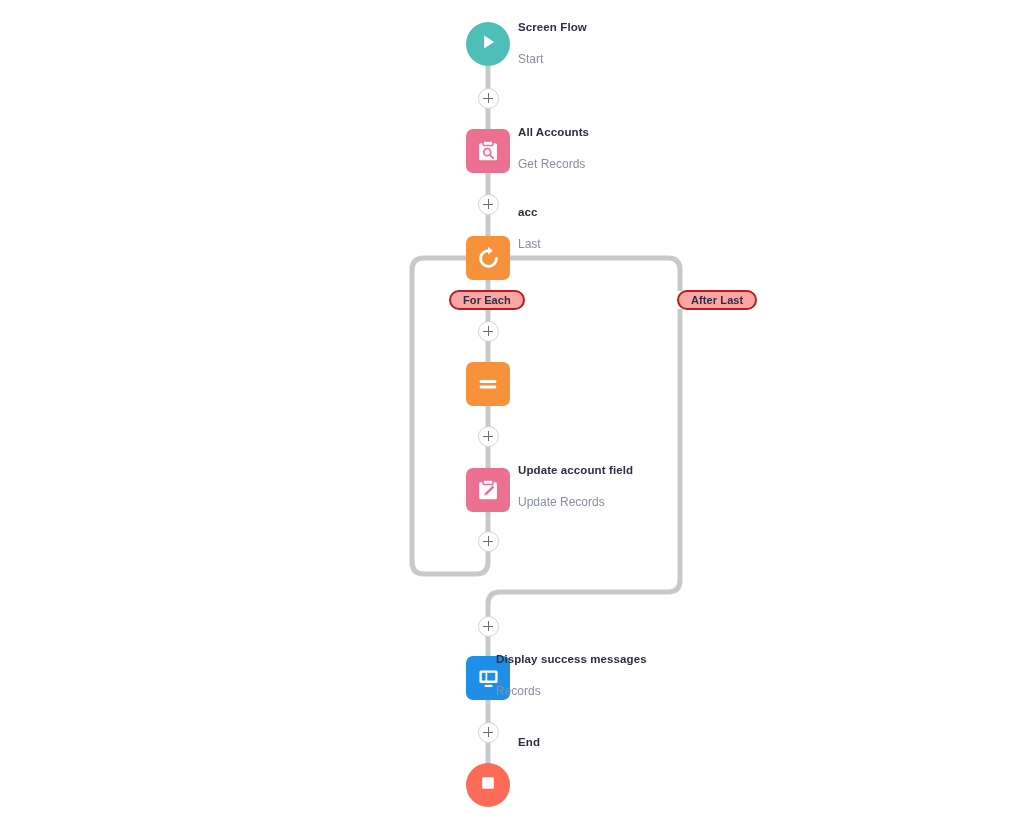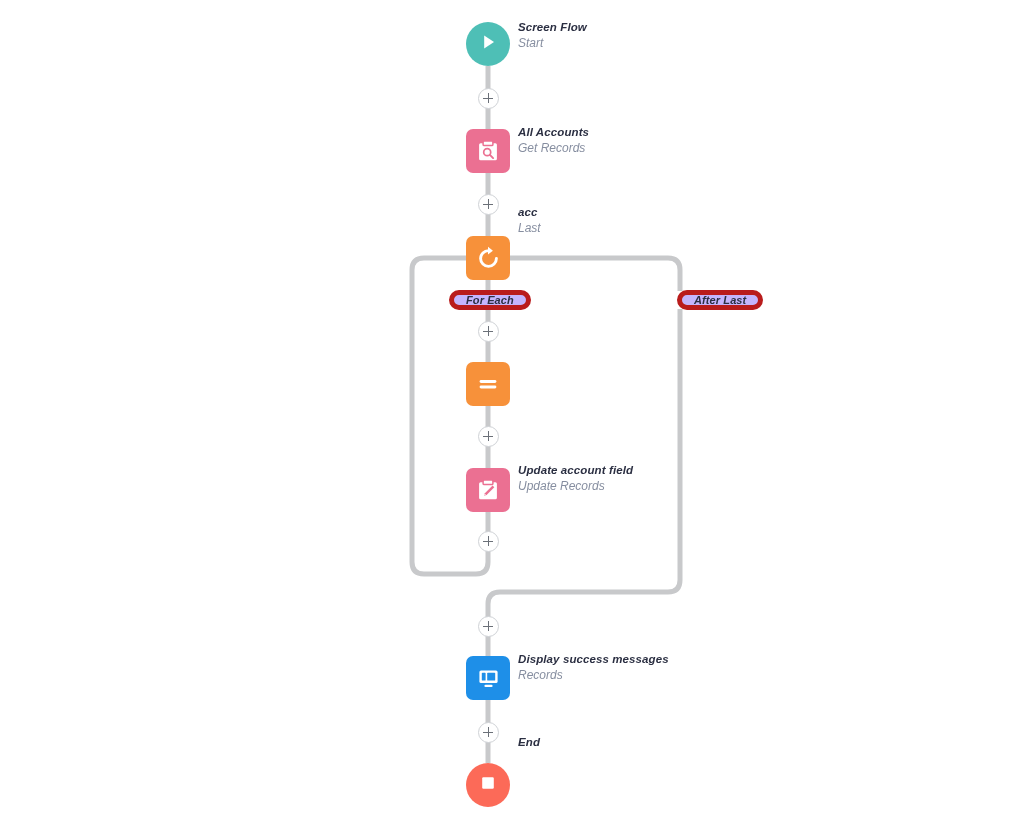--- a/index.html
+++ b/index.html
@@ -14,21 +14,20 @@
     height: 826px;
     font-family: "Liberation Sans", sans-serif;
     overflow: hidden;
   }
 
   #flow-canvas {
     position: relative;
     width: 1024px;
     height: 826px;
     background: #ffffff;
-    font-style: italic;
   }
 
   
   #connector-layer {
     position: absolute;
     left: 0;
     top: 0;
     width: 1024px;
     height: 826px;
     z-index: 1;
@@ -80,21 +79,21 @@
     font-size: 11.5px;
     font-weight: bold;
     color: #2b2f42;
     letter-spacing: 0.1px;
   }
   .node-subtitle {
     display: block;
     font-size: 12px;
     font-weight: normal;
     color: #868ea0;
-    margin-top: 1px;
+    margin-top: 17px;
   }
 
   
   .plus-btn {
     position: absolute;
     width: 21px;
     height: 21px;
     border-radius: 50%;
     background: #ffffff;
     border: 1.3px solid #cfd2d6;
@@ -118,22 +117,22 @@
     left: 9.1px;
     height: 10.4px;
     width: 1.4px;
   }
 
   
   .branch-pill {
     position: absolute;
     height: 20px;
     border-radius: 10px;
-    background: #c4b5fd;
-    border: 5px solid #b91c1c;
+    background: #fca5a5;
+    border: 2px solid #b91c1c;
     display: flex;
     align-items: center;
     justify-content: center;
     padding: 0 12px;
     font-size: 11px;
     font-weight: bold;
     color: #2b2f42;
     white-space: nowrap;
     cursor: pointer;
     z-index: 3;
@@ -259,21 +258,21 @@
     <div class="tile" style="left:466px; top:656px; background:#1e8fe8;">
       <span>
         <svg width="27" height="27" viewBox="0 0 27 27" aria-hidden="true">
           <rect x="4.4" y="5.4" width="18.2" height="12.6" rx="1.6" fill="#ffffff"></rect>
           <rect x="6.8" y="7.8" width="3.8" height="7.8" rx="0.7" fill="#1e8fe8"></rect>
           <rect x="12.2" y="7.8" width="8.0" height="7.8" rx="0.7" fill="#1e8fe8"></rect>
           <rect x="9.4" y="19.8" width="8.2" height="2.3" rx="1.15" fill="#ffffff"></rect>
         </svg>
       </span>
     </div>
-    <div class="node-label" style="left:518px; top:653px;">
+    <div class="node-label" style="left:496px; top:653px;">
       <span class="node-title">Display success messages</span>
       <span class="node-subtitle">Records</span>
     </div>
 
     <div class="plus-btn" style="left:477.5px; top:722px;"></div>
 
     <div class="circle-node" style="left:466px; top:763px; background:#fc6a58;">
       <span>
         <svg width="20" height="20" viewBox="0 0 20 20" aria-hidden="true">
           <rect x="4.2" y="4.2" width="11.6" height="11.6" rx="1.2" fill="#ffffff"></rect>

